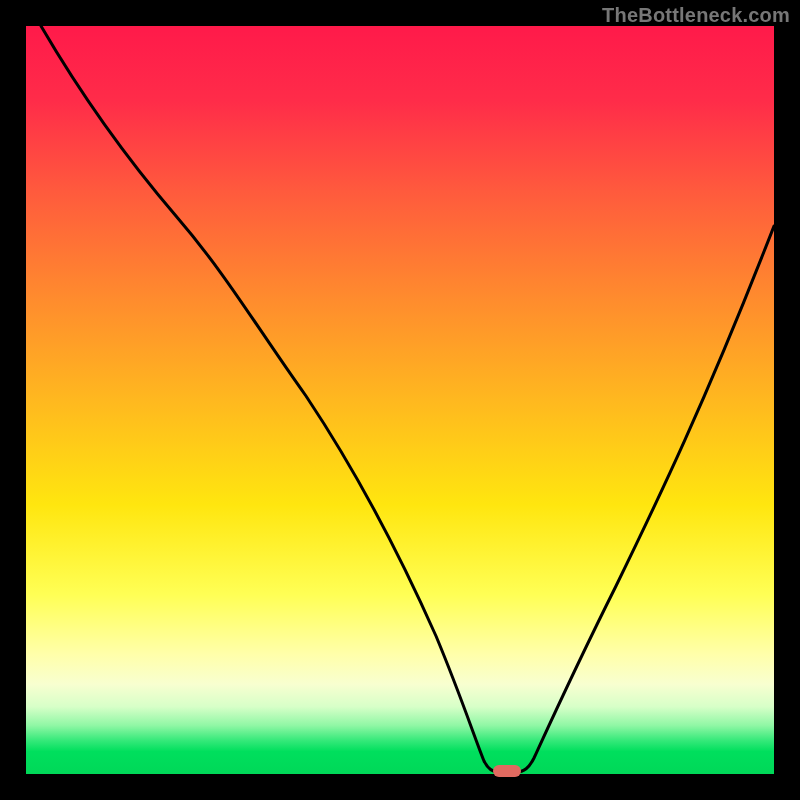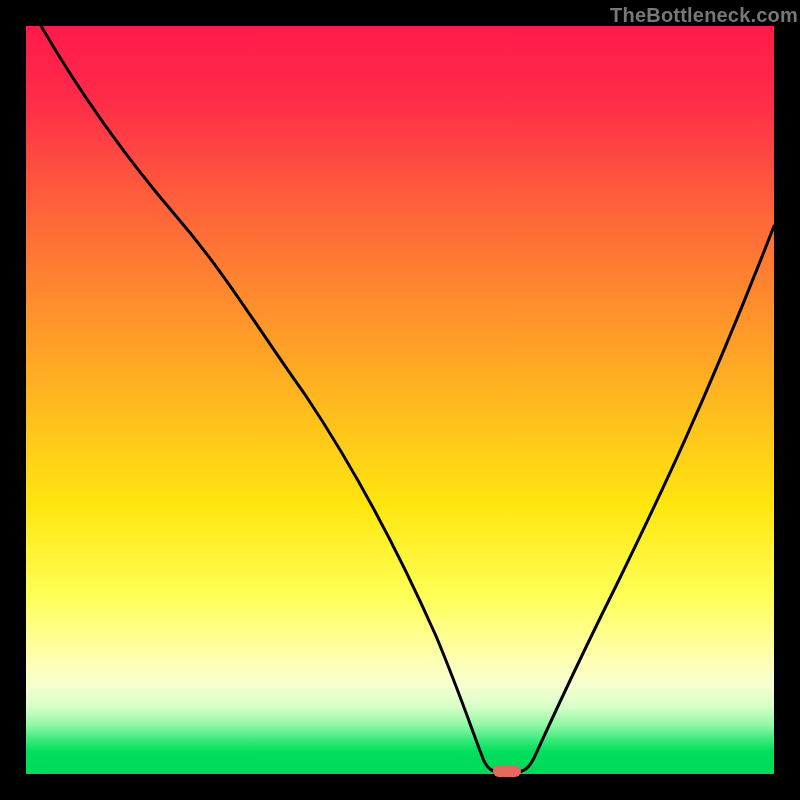--- a/index.html
+++ b/index.html
@@ -54,21 +54,21 @@
     position: absolute;
     width: 28px;
     height: 12px;
     border-radius: 6px;
     background: #e06a60;
     transform: translate(-50%, -50%);
   }
   .watermark {
     position: absolute;
     top: 4px;
-    right: 2px;
+    right: 10px;
     color: #777;
     font-size: 20px;
     font-weight: 600;
     letter-spacing: 0.2px;
   }
 </style>
 </head>
 <body>
 
 <div class="frame">

